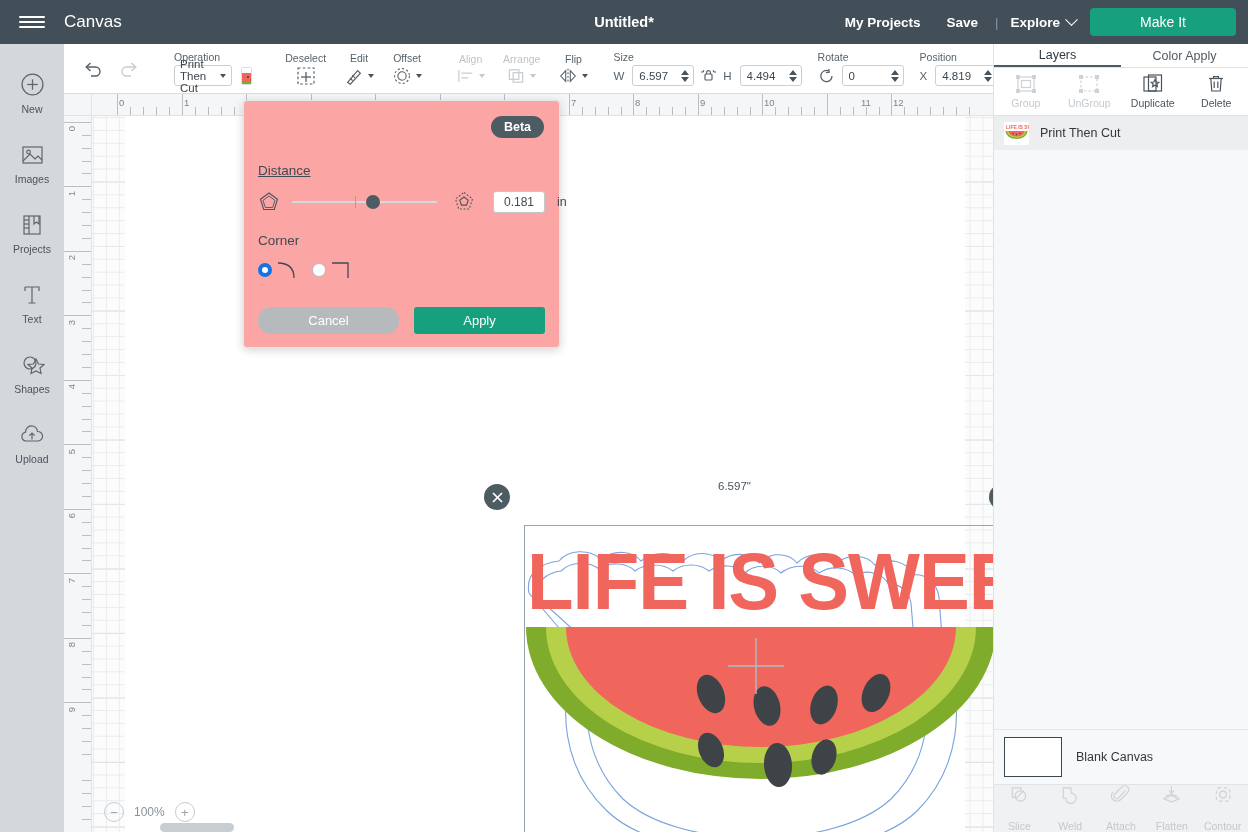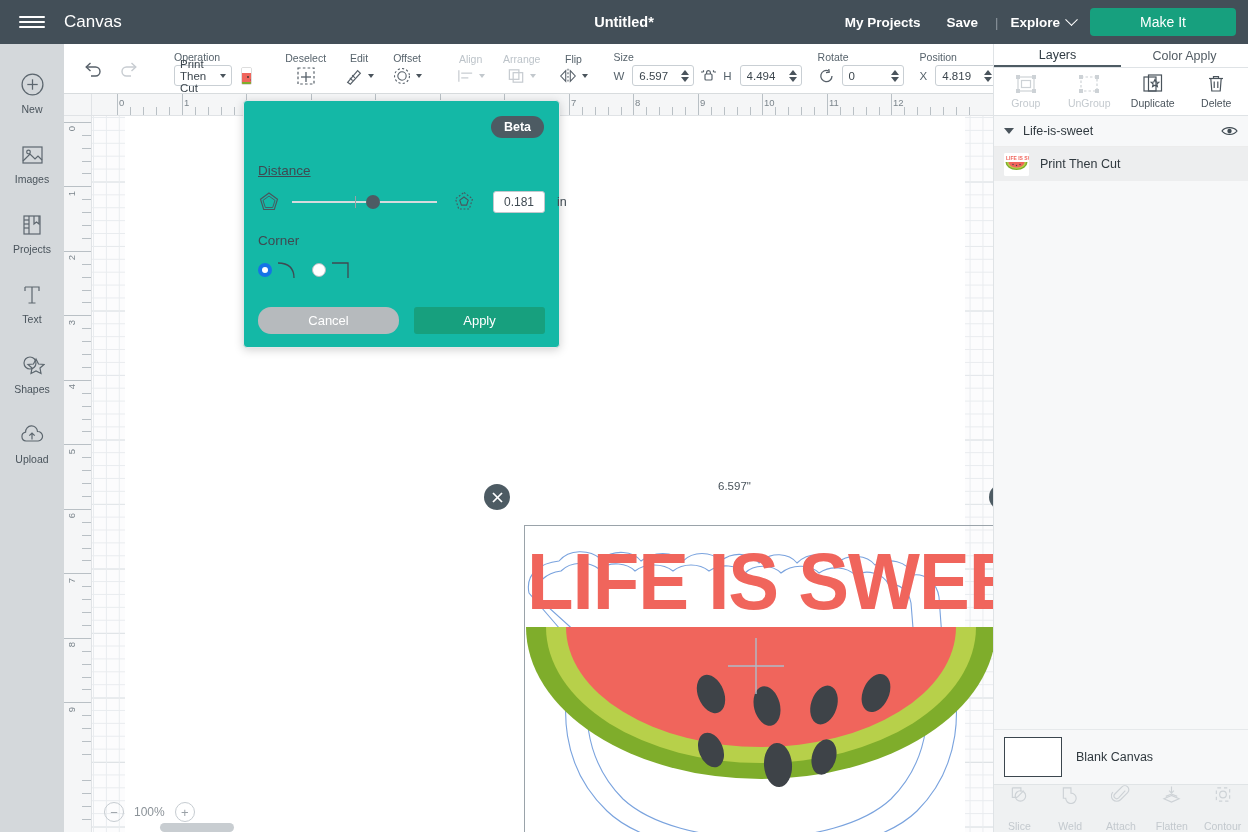--- a/index.html
+++ b/index.html
@@ -113,21 +113,21 @@
   .crosshair { position: absolute; pointer-events: none; }
 
   .zoomctl { position: absolute; left: 40px; bottom: 10px; display: flex; align-items: center; gap: 10px; z-index: 6;}
   .zbtn { width: 20px; height: 20px; border-radius: 50%; border: 1px solid #c6ccd1; display:flex; align-items:center; justify-content:center; color: #9aa1a7; font-size: 13px; cursor: pointer; background: transparent;}
   .zlevel { font-size: 12px; color: #8b9298; }
   .hscroll { position: absolute; left: 96px; bottom: 0px; width: 74px; height: 9px; border-radius: 5px; background: #c8cdd1; cursor: pointer; }
 
   
   .dialog {
     position: absolute; left: 243px; top: 100px; width: 317px; height: 248px;
-    background: #14b8a6; border-radius: 4px; box-shadow: 0 2px 10px rgba(0,0,0,.18);
+    background: #fca5a5; border-radius: 4px; box-shadow: 0 2px 10px rgba(0,0,0,.18);
     z-index: 20; border: 1px solid #e3e6e8;
   }
   .beta {
     position: absolute; right: 15px; top: 15px; background: #4d5b63; color: #fff;
     font-size: 12.5px; padding: 4px 13px; border-radius: 12px; font-weight: bold;
   }
   .dlg-sec { font-size: 13.5px; color: #3f4a52; }
   .slider-track { position: relative; width: 145px; height: 2px; background: #d6dadd; }
   .slider-mid { position: absolute; left: 63px; top: -5px; width: 1px; height: 12px; background: #9aa2a8; }
   .slider-knob { position: absolute; left: 74px; top: -6px; width: 14px; height: 14px; border-radius: 50%; background: #4d5b63; cursor: pointer; }
@@ -498,21 +498,21 @@
       <div class="rtick" style="left:92px; top:3px;">1</div>
       <div class="rtick" style="left:156px; top:3px;">2</div>
       <div class="rtick" style="left:221px; top:3px;">3</div>
       <div class="rtick" style="left:285px; top:3px;">4</div>
       <div class="rtick" style="left:350px; top:3px;">5</div>
       <div class="rtick" style="left:414px; top:3px;">6</div>
       <div class="rtick" style="left:479px; top:3px;">7</div>
       <div class="rtick" style="left:543px; top:3px;">8</div>
       <div class="rtick" style="left:608px; top:3px;">9</div>
       <div class="rtick" style="left:672px; top:3px;">10</div>
-      <div class="rtick" style="left:737px; top:3px;">11</div>
+      <div class="rtick" style="left:737px; top:3px;padding-left:32px;">11</div>
       <div class="rtick" style="left:801px; top:3px;">12</div>
       <div class="rline" style="left:25px;top:0;width:1px;height:21px;"></div>
       <div class="rline" style="left:90px;top:0;width:1px;height:21px;"></div>
       <div class="rline" style="left:154px;top:0;width:1px;height:21px;"></div>
       <div class="rline" style="left:219px;top:0;width:1px;height:21px;"></div>
       <div class="rline" style="left:283px;top:0;width:1px;height:21px;"></div>
       <div class="rline" style="left:348px;top:0;width:1px;height:21px;"></div>
       <div class="rline" style="left:412px;top:0;width:1px;height:21px;"></div>
       <div class="rline" style="left:477px;top:0;width:1px;height:21px;"></div>
       <div class="rline" style="left:541px;top:0;width:1px;height:21px;"></div>
@@ -720,30 +720,20 @@
             <path d="M3 4.5 H17"></path>
             <path d="M4.8 4.5 L5.8 17 H14.2 L15.2 4.5"></path>
             <path d="M7.5 4.5 V2.6 H12.5 V4.5"></path>
             <line x1="8.2" y1="7.5" x2="8.2" y2="14"></line>
             <line x1="11.8" y1="7.5" x2="11.8" y2="14"></line>
           </svg>
         <span class="t">Delete</span>
       </div>
     </div>
 
-    <div class="layer-group">
-      <span class="tri"></span>
-      <span class="layer-name">Life-is-sweet</span>
-      <span style="margin-left:auto;">
-        <svg width="17" height="12" viewBox="0 0 17 12" fill="none" stroke="#3f4a52" stroke-width="1.2">
-            <path d="M1 6 C4 1.5 13 1.5 16 6 C13 10.5 4 10.5 1 6 Z"></path>
-            <circle cx="8.5" cy="6" r="2.2" fill="#3f4a52" stroke="none"></circle>
-          </svg>
-      </span>
-    </div>
 
     <div class="layer-row">
       <span class="layer-thumb">
         <svg width="25" height="23" viewBox="0 0 25 23">
           <rect width="25" height="23" fill="#fff"></rect>
           <text x="2" y="6.5" font-family="Liberation Sans, sans-serif" font-size="5" font-weight="bold" fill="#F0655C">LIFE IS SWEET</text>
           <path d="M1.5 9 A11 8 0 0 0 23.5 9 Z" fill="#7FAD2B"></path>
           <path d="M3 9 A9.5 6.8 0 0 0 22 9 Z" fill="#B7D04A"></path>
           <path d="M4.5 9 A8 5.6 0 0 0 20.5 9 Z" fill="#F0655C"></path>
           <circle cx="9" cy="11.5" r="0.7" fill="#3E4348"></circle>

